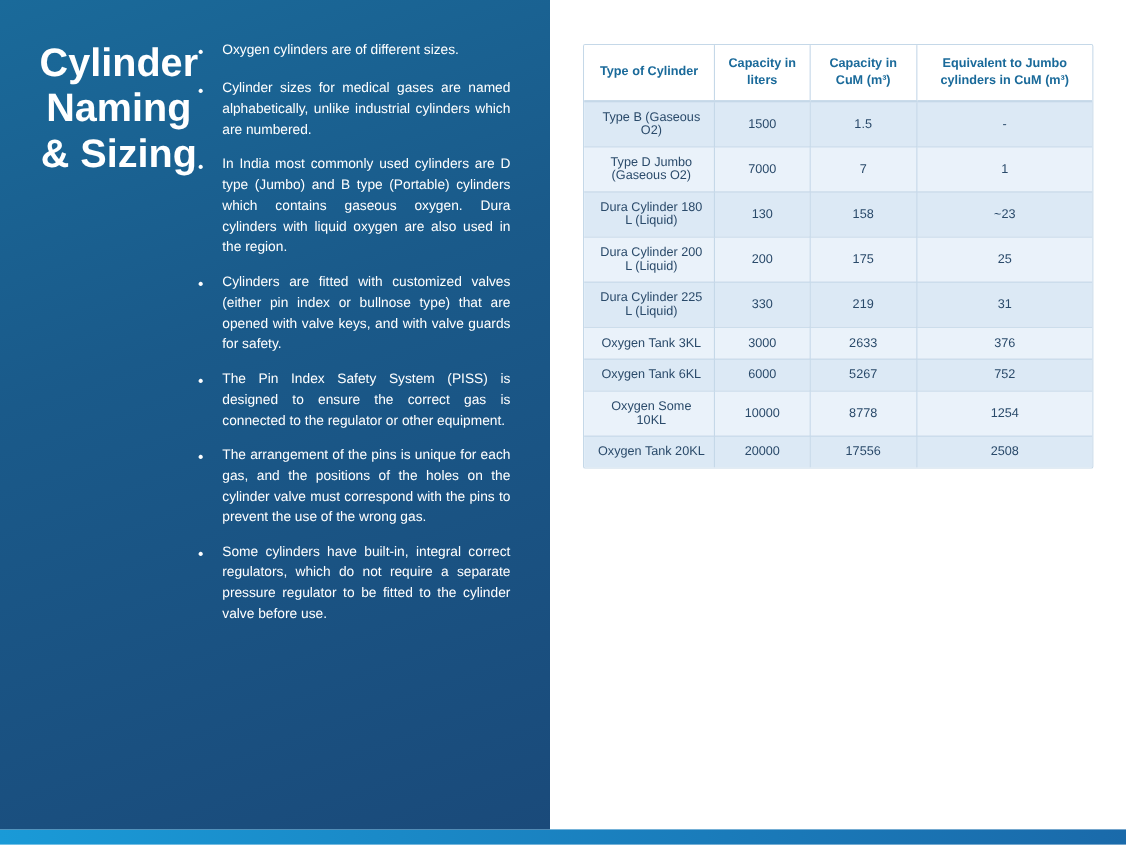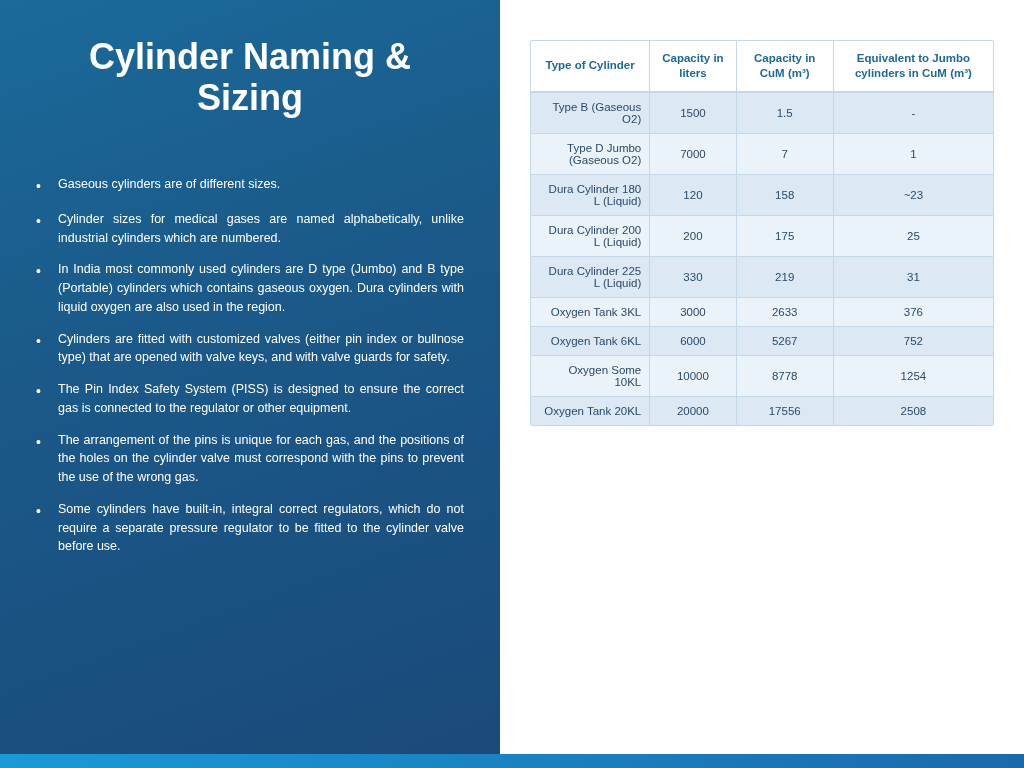--- a/index.html
+++ b/index.html
@@ -20,24 +20,23 @@
       width: 100%;
       height: 100%;
     }
 
     
     .left-panel {
       width: 500px;
       background: linear-gradient(160deg, #1a6a9a 0%, #1a5a8a 40%, #1a4a7a 100%);
       padding: 36px 36px 36px 36px;
       display: flex;
-      flex-direction: column;
+      flex-direction: row;
       color: white;
       position: relative;
-      gap: 28px;
     }
 
     .slide-title {
       font-size: 36px;
       font-weight: 800;
       color: white;
       line-height: 1.15;
       margin-bottom: 28px;
       text-align: center;
     }
@@ -119,21 +118,21 @@
       padding: 8px 8px;
       text-align: center;
       border-bottom: 1px solid #c5d8e8;
       border-right: 1px solid #c5d8e8;
       color: #2a4a6a;
       font-size: 11.5px;
       vertical-align: middle;
     }
 
     tbody td:first-child {
-      text-align: right;
+      text-align: center;
       padding-left: 12px;
     }
 
     tbody td:last-child {
       border-right: none;
     }
 
     tbody tr:last-child td {
       border-bottom: none;
     }
@@ -153,21 +152,21 @@
 </head>
 <body>
 
 <div class="slide">
 
   <div class="left-panel">
     <h1 class="slide-title">Cylinder Naming &amp; Sizing</h1>
     <ul class="bullet-list">
     <li>
           <span class="bullet-dot">•</span>
-          <span>Gaseous cylinders are of different sizes.</span>
+          <span>Oxygen cylinders are of different sizes.</span>
         </li>
         <li>
           <span class="bullet-dot">•</span>
           <span>Cylinder sizes for medical gases are named alphabetically, unlike industrial cylinders which are numbered.</span>
         </li>
         <li>
           <span class="bullet-dot">•</span>
           <span>In India most commonly used cylinders are D type (Jumbo) and B type (Portable) cylinders which contains gaseous oxygen. Dura cylinders with liquid oxygen are also used in the region.</span>
         </li>
         <li>
@@ -208,21 +207,21 @@
               <td>-</td>
             </tr>
             <tr>
               <td>Type D Jumbo (Gaseous O2)</td>
               <td>7000</td>
               <td>7</td>
               <td>1</td>
             </tr>
             <tr>
               <td>Dura Cylinder 180 L (Liquid)</td>
-              <td>120</td>
+              <td>130</td>
               <td>158</td>
               <td>~23</td>
             </tr>
             <tr>
               <td>Dura Cylinder 200 L (Liquid)</td>
               <td>200</td>
               <td>175</td>
               <td>25</td>
             </tr>
             <tr>

